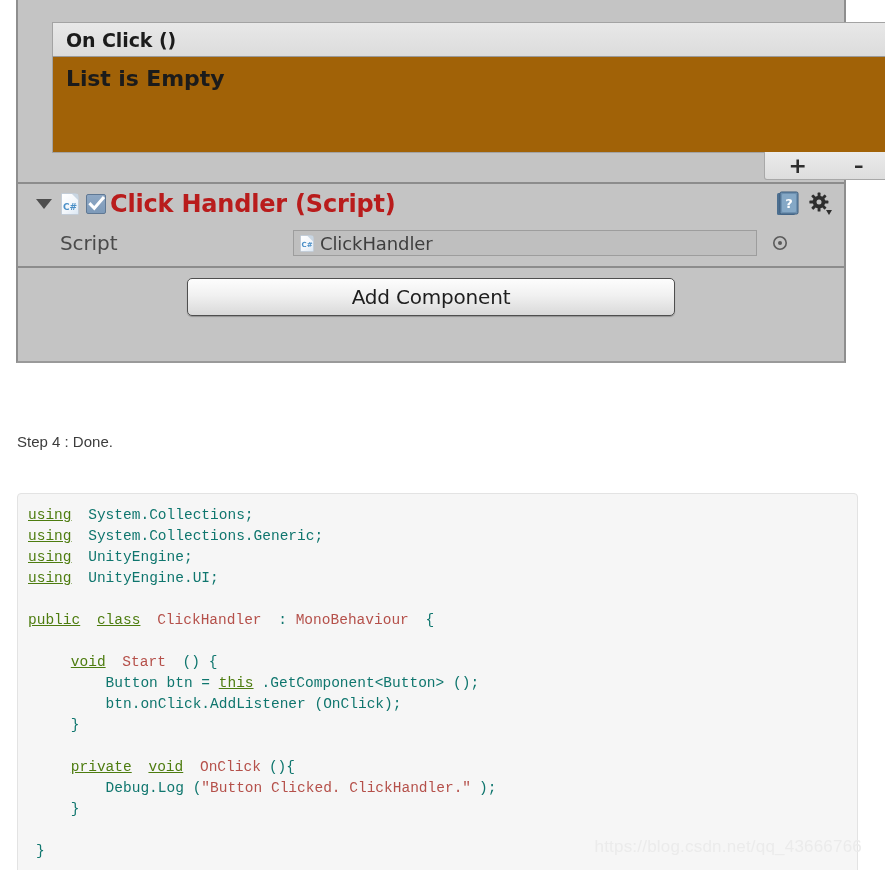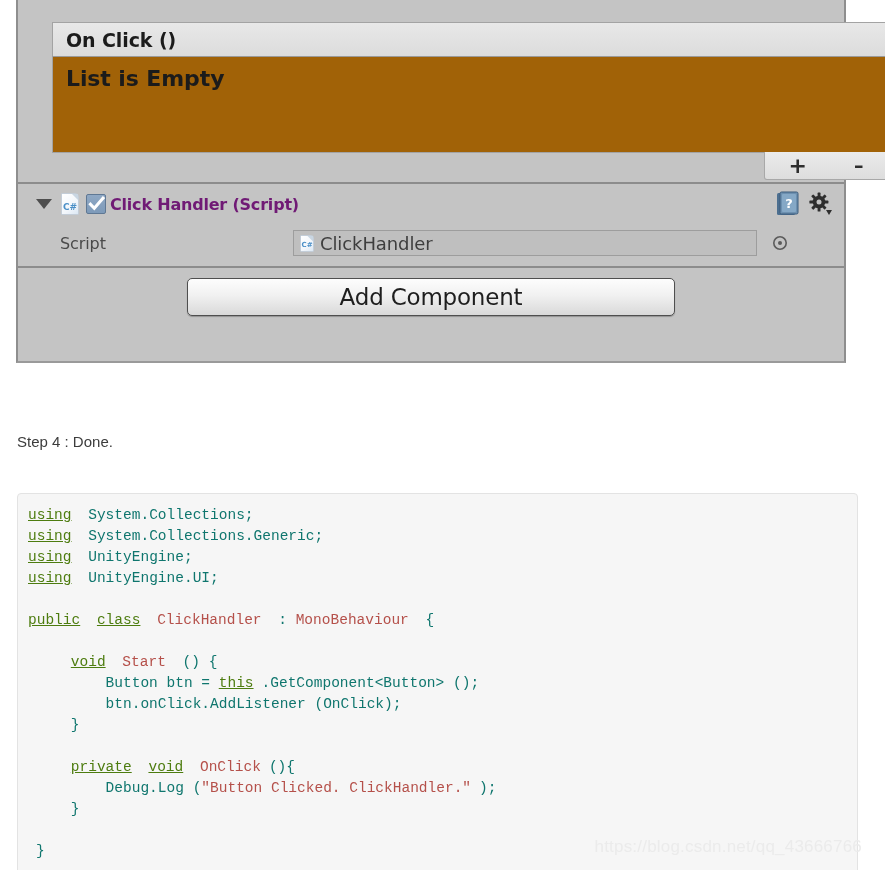--- a/index.html
+++ b/index.html
@@ -149,23 +149,23 @@
     width: 20px; height: 20px;
     background: linear-gradient(#8fa8c4, #7d9ab9);
     border: 1px solid #5f7894;
     border-radius: 2px;
     margin-right: 4px;
     position: relative;
     flex: none;
   }
   .enabled-check svg { position: absolute; left: 1px; top: 0px; }
   .comp-title {
-    font-size: 16px;
+    font-size: 24px;
     font-weight: bold;
-    color: #701a75;
+    color: #b91c1c;
     letter-spacing: -0.2px;
   }
   .comp-header-right {
     margin-left: auto;
     display: flex;
     align-items: center;
     gap: 8px;
     padding-right: 12px;
   }
   .help-icon {
@@ -179,21 +179,21 @@
     position: absolute;
     left: 0; right: 0;
     top: 248px;
     height: 34px;
     display: flex;
     align-items: center;
   }
   .prop-label {
     width: 275px;
     padding-left: 42px;
-    font-size: 16px;
+    font-size: 20px;
     color: #4a4a4a;
     letter-spacing: -0.1px;
   }
   .obj-field {
     width: 464px;
     height: 26px;
     background: #bfbfbf;
     border: 1px solid #9d9d9d;
     display: flex;
     align-items: center;
@@ -230,21 +230,21 @@
   .add-comp-btn {
     width: 488px;
     height: 38px;
     background: linear-gradient(#fdfdfd 0%, #f1f1f1 45%, #d9d9d9 100%);
     border: 1px solid #4f4f4f;
     border-radius: 5px;
     box-shadow: 0 1px 1px rgba(0,0,0,0.25);
     display: flex;
     align-items: center;
     justify-content: center;
-    font-size: 23px;
+    font-size: 20px;
     color: #1e1e1e;
     letter-spacing: -0.2px;
     font-family: "DejaVu Sans", sans-serif;
   }
 
   
   .article {
     position: absolute;
     left: 0; top: 365px;
     width: 885px;

